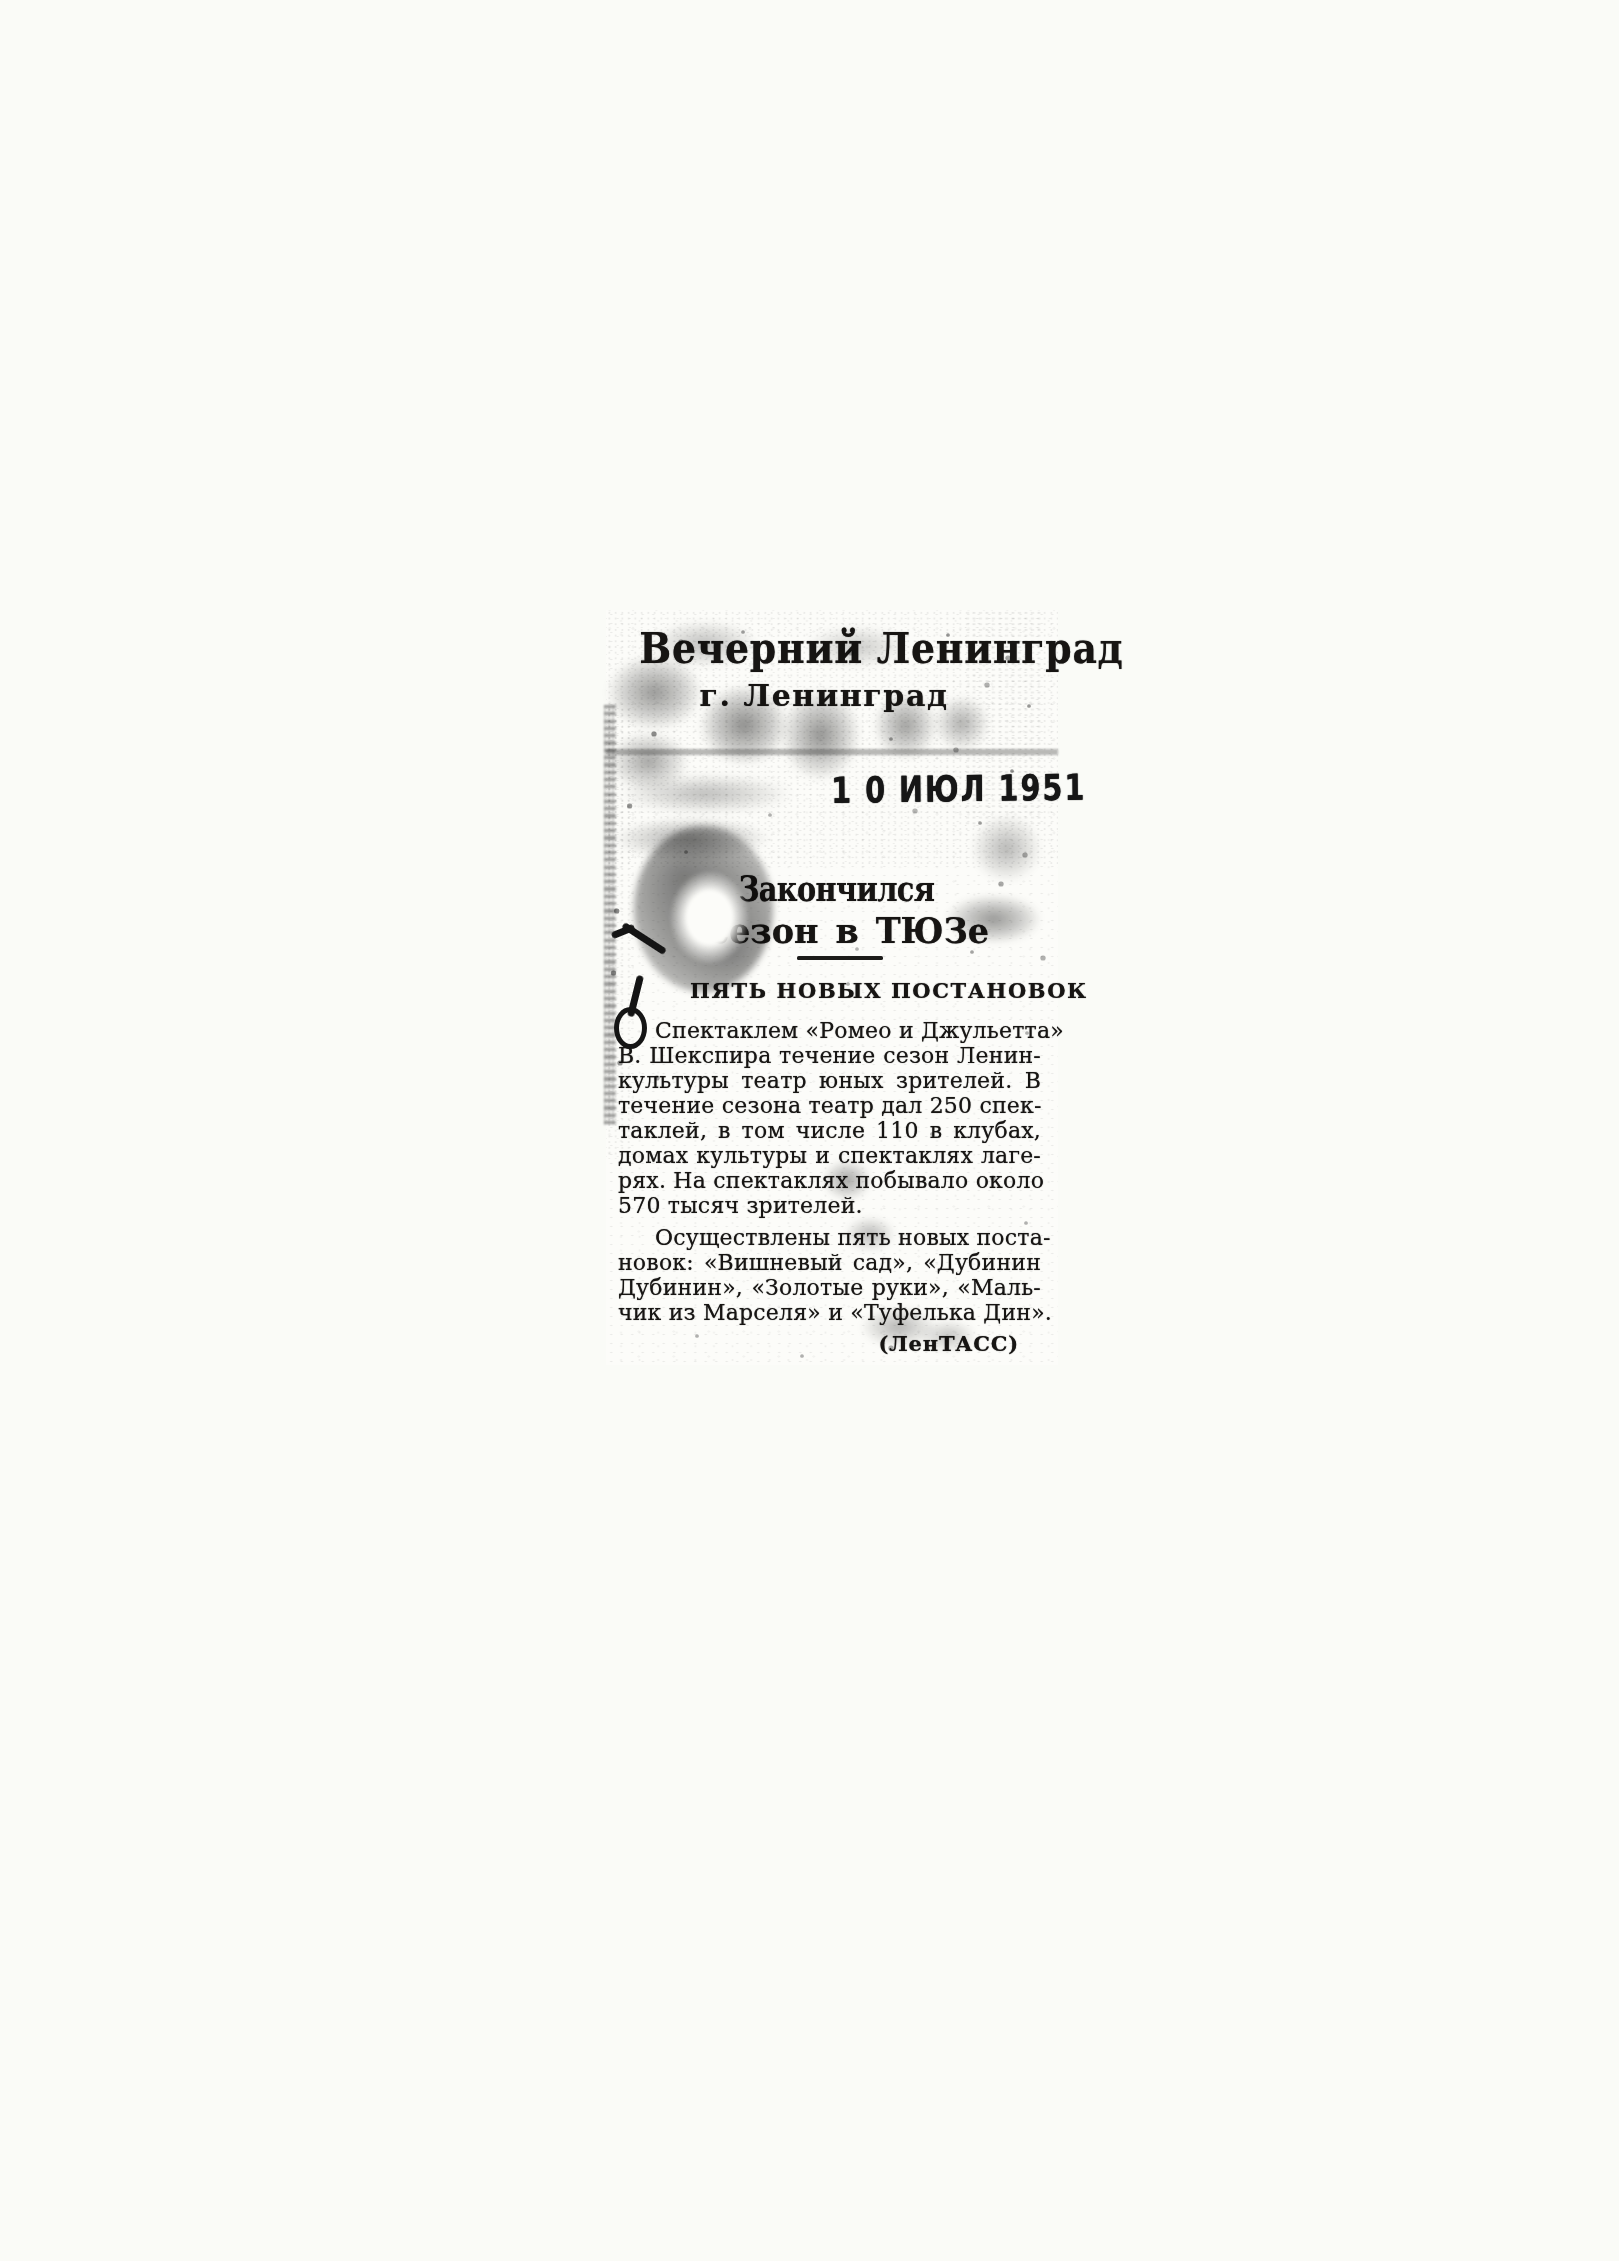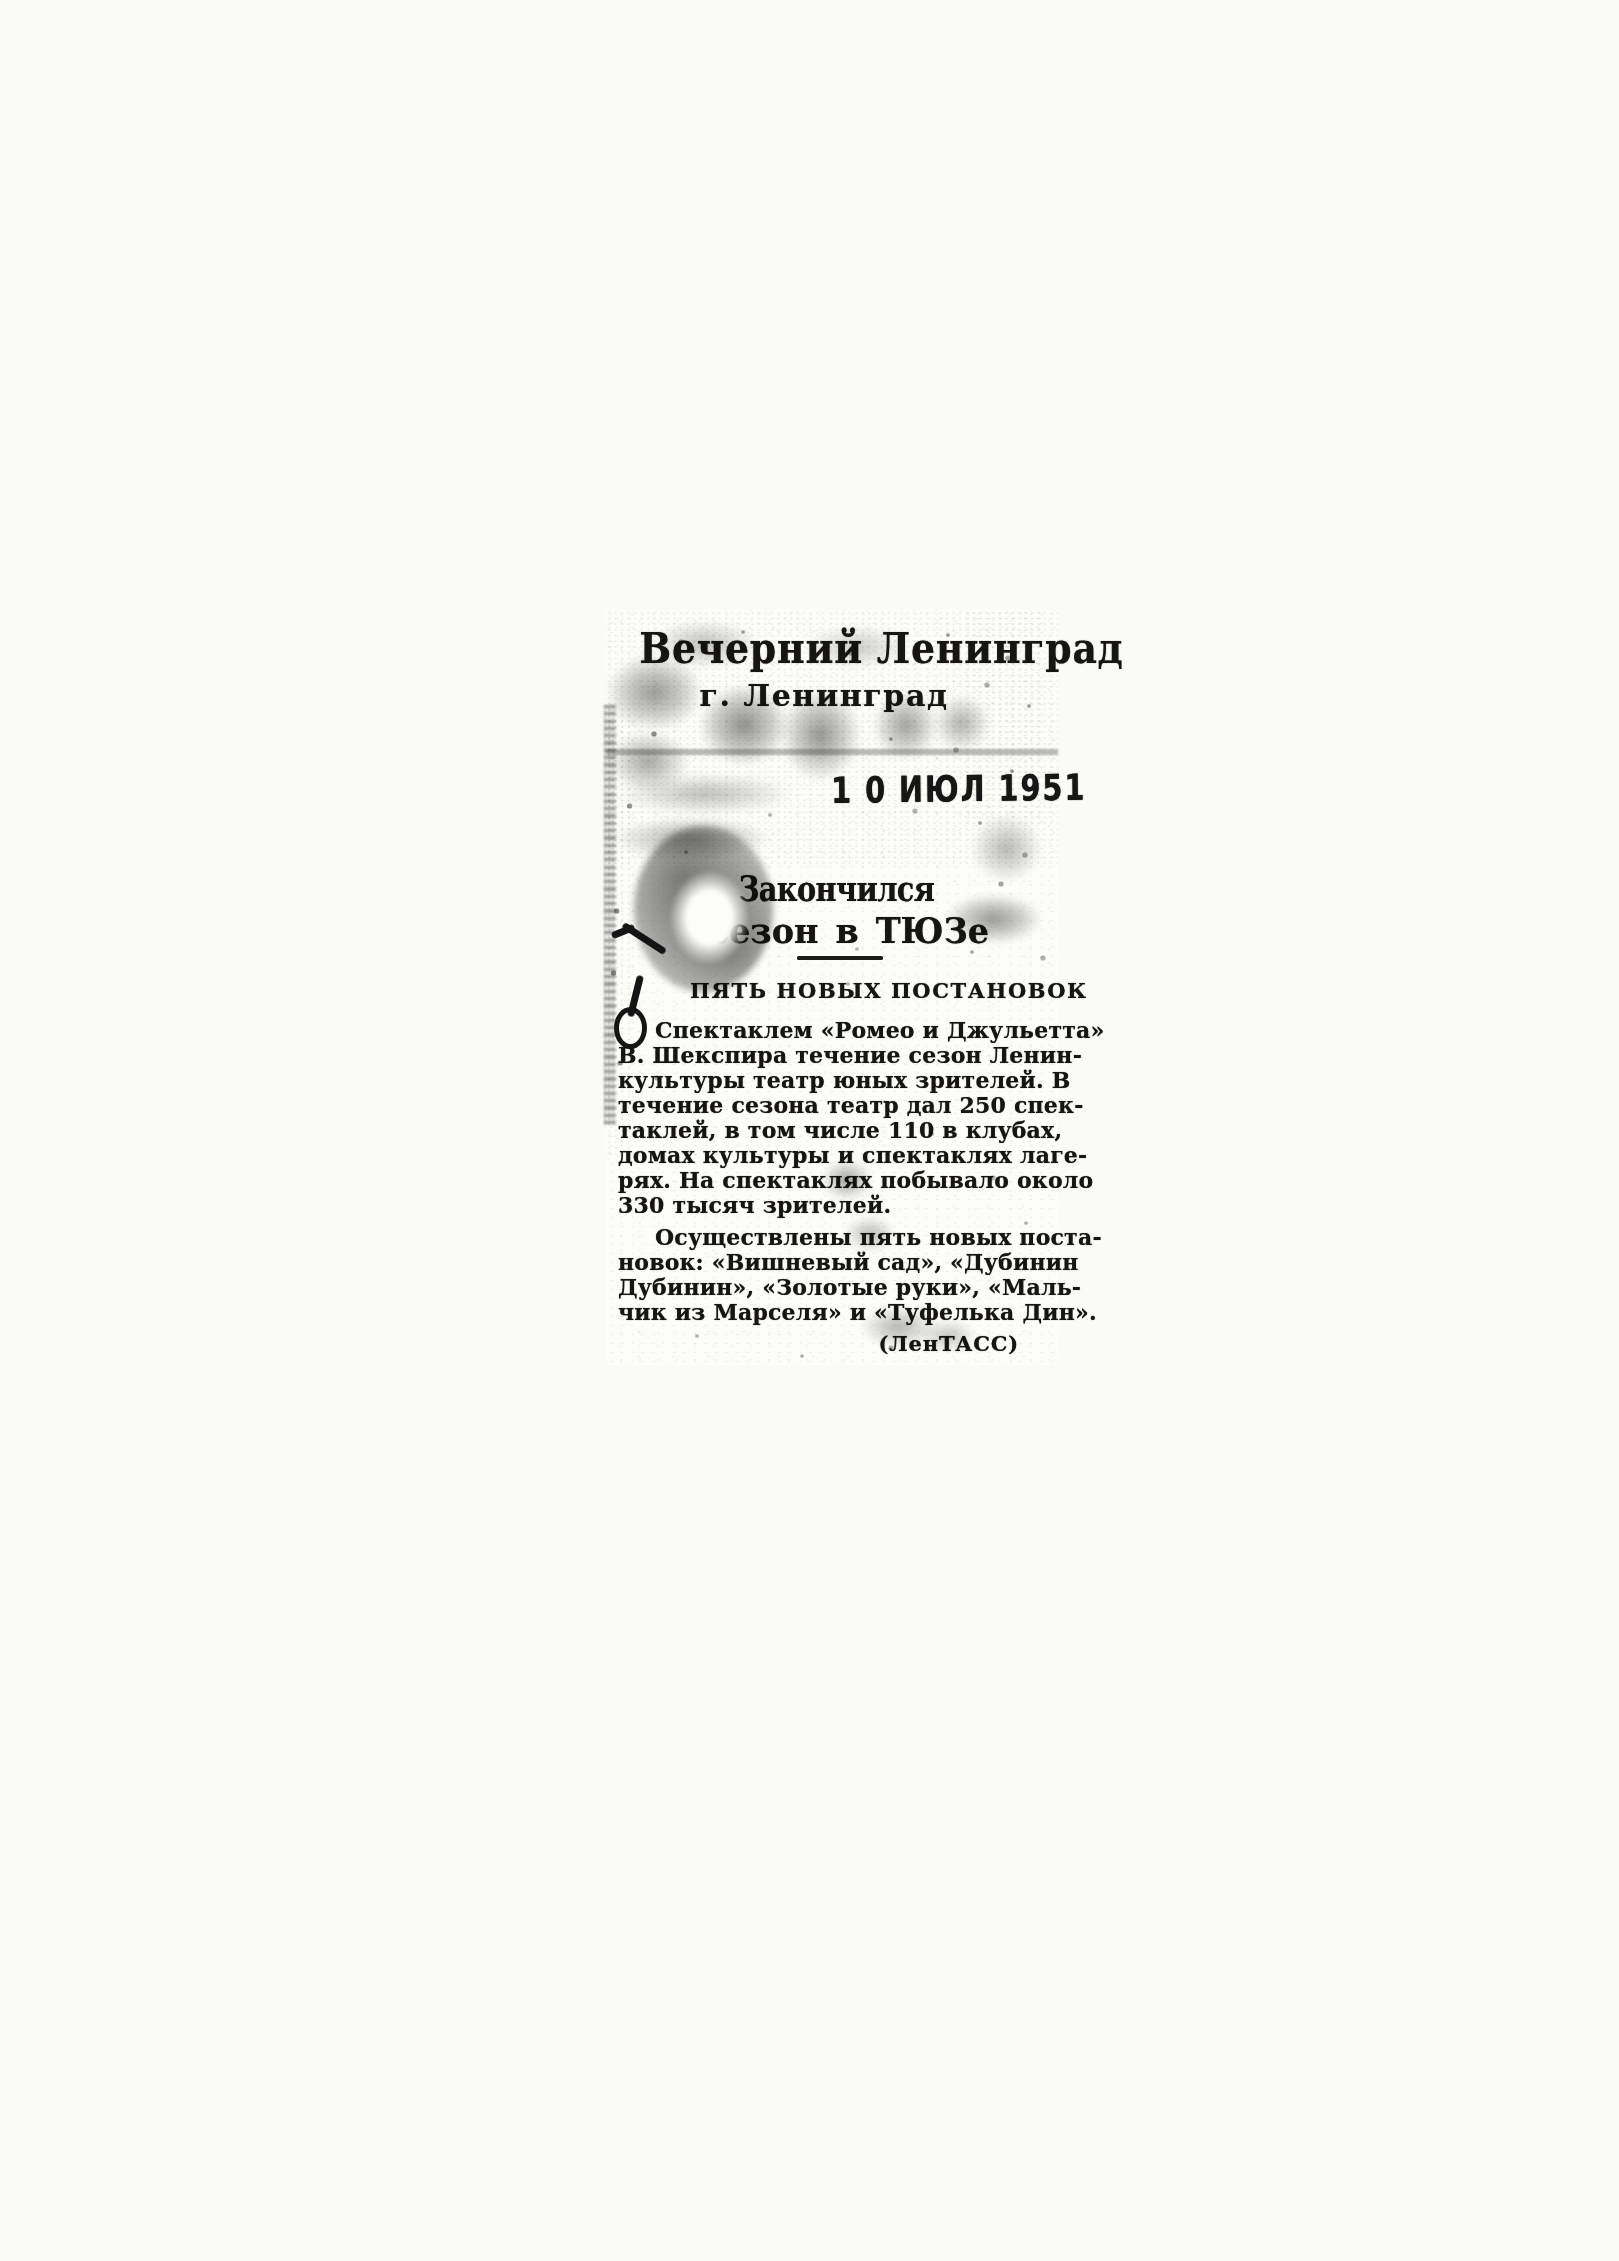--- a/index.html
+++ b/index.html
@@ -53,21 +53,21 @@
   .headline{left:93px;top:257px;width:275px;text-align:center;line-height:42px;font-weight:bold;}
   .hl1{font-size:36px;letter-spacing:-0.8px;transform:scaleX(.8);transform-origin:center top;white-space:nowrap;}
   .hl2{font-size:36px;word-spacing:5.7px;transform:scaleX(.93);transform-origin:center top;white-space:nowrap;}
   .rule{position:absolute;left:191px;top:346px;width:86px;height:4px;background:#1d1c1a;
         filter:blur(0.6px);z-index:2;border-radius:1.6px;}
   .subhead{left:84px;top:368px;width:286px;text-align:center;font-size:21px;font-weight:bold;
            letter-spacing:1.6px;white-space:nowrap;}
   .para{position:absolute;left:12px;width:423px;z-index:2;}
   .p1{top:408px;}
   .p2{top:615px;}
-  .bline{color:#171513;text-shadow:0 0 0.9px rgba(15,15,15,.7);font-size:22px;font-weight:bold;
+  .bline{color:#171513;text-shadow:0 0 0.9px rgba(15,15,15,.7);font-size:22px;font-weight:normal;
          line-height:25px;height:25px;text-align:justify;text-align-last:justify;white-space:nowrap;
          letter-spacing:0.2px;}
   .bline.ind{padding-left:37px;}
   .bline.noj{text-align-last:left;}
   .credit{left:12px;top:721px;width:423px;text-align:right;padding-right:22px;box-sizing:border-box;
           font-size:21px;font-weight:bold;letter-spacing:0.8px;}
 </style>
 </head>
 <body>
 
@@ -118,21 +118,21 @@
     <div class="ink subhead">ПЯТЬ НОВЫХ ПОСТАНОВОК</div>
 
     <div class="para p1">
       <div class="bline ind">Спектаклем «Ромео и Джульетта»</div>
       <div class="bline">В. Шекспира течение сезон Ленин-</div>
       <div class="bline">культуры театр юных зрителей. В</div>
       <div class="bline">течение сезона театр дал 250 спек-</div>
       <div class="bline">таклей, в том числе 110 в клубах,</div>
       <div class="bline">домах культуры и спектаклях лаге-</div>
       <div class="bline">рях. На спектаклях побывало около</div>
-      <div class="bline noj">330 тысяч зрителей.</div>
+      <div class="bline noj">570 тысяч зрителей.</div>
     </div>
 
     <div class="para p2">
       <div class="bline ind">Осуществлены пять новых поста-</div>
       <div class="bline">новок: «Вишневый сад», «Дубинин</div>
       <div class="bline">Дубинин», «Золотые руки», «Маль-</div>
       <div class="bline">чик из Марселя» и «Туфелька Дин».</div>
     </div>
 
     <div class="ink credit">(ЛенТАСС)</div>

